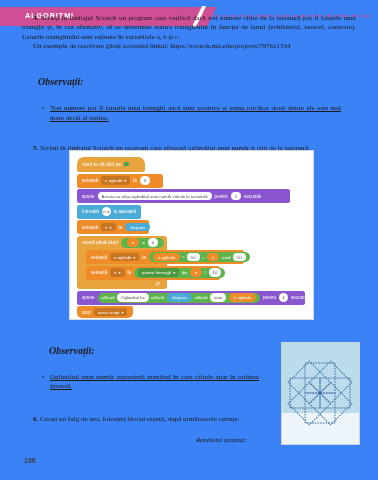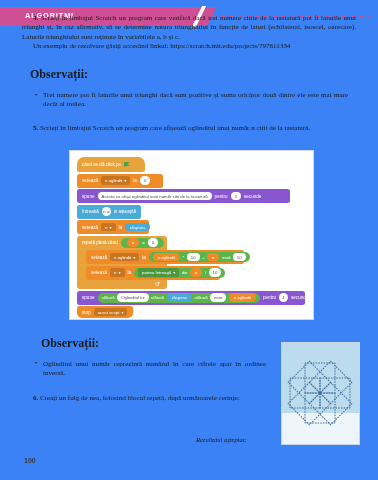--- a/index.html
+++ b/index.html
@@ -37,23 +37,23 @@
 
   
   .content{position:absolute;left:22px;top:14px;width:334px;}
   p{margin:0;font-size:7.05px;line-height:1.32;text-align:justify;}
   .indent{text-indent:11px;}
   .link{}
   .bold{font-weight:bold;}
   .ital{font-style:italic;}
   .sub-head{
     font-family:"Liberation Serif", serif;
-    font-size:12px;font-weight:bold;margin:8px;
-  }
-  .bullets{margin:8px;padding:0;list-style:none;}
+    font-size:10px;font-weight:bold;margin:16px;font-style:italic;
+  }
+  .bullets{margin:15px;padding:0;list-style:none;text-decoration:underline;}
   .bullets li{
     font-size:7.05px;line-height:1.32;text-align:justify;
     padding-left:13px;position:relative;
   }
   .bullets li:before{
     content:"\2022";position:absolute;left:5px;top:-0.5px;font-size:6.6px;
   }
   .gap6{height:6px;}
   .gap8{height:8px;}
 

